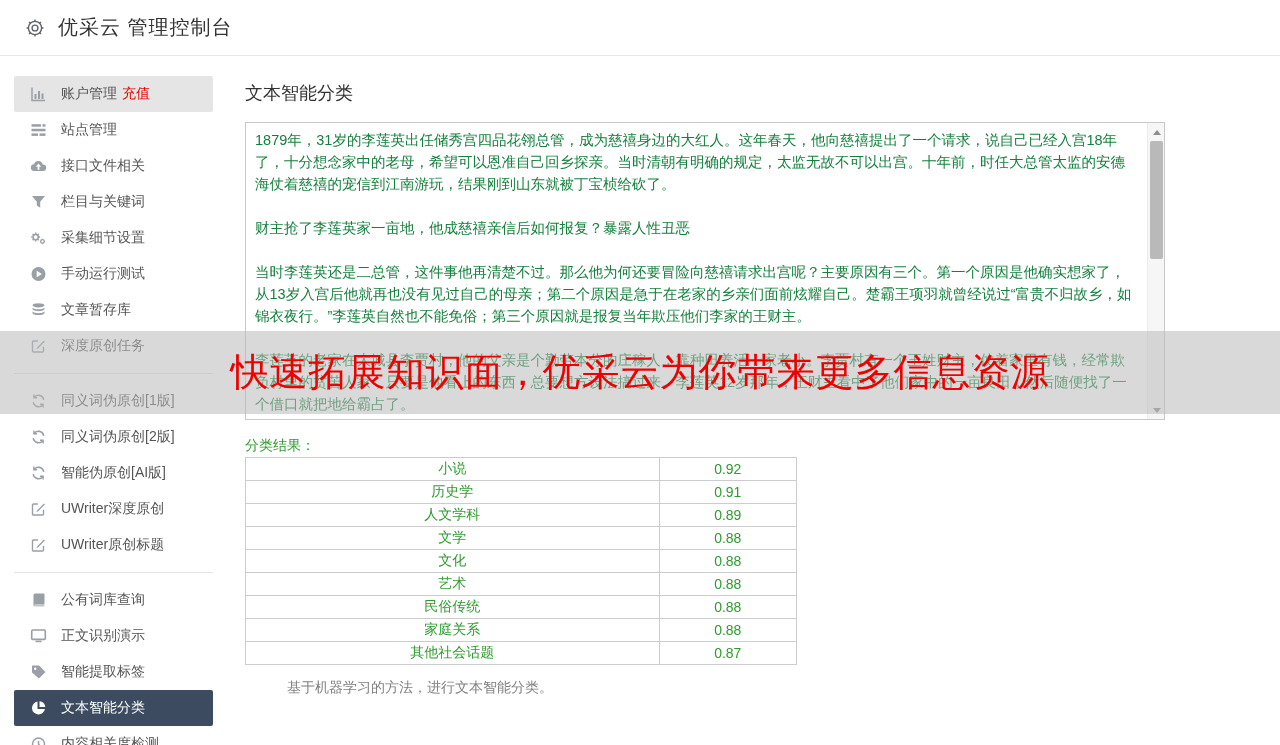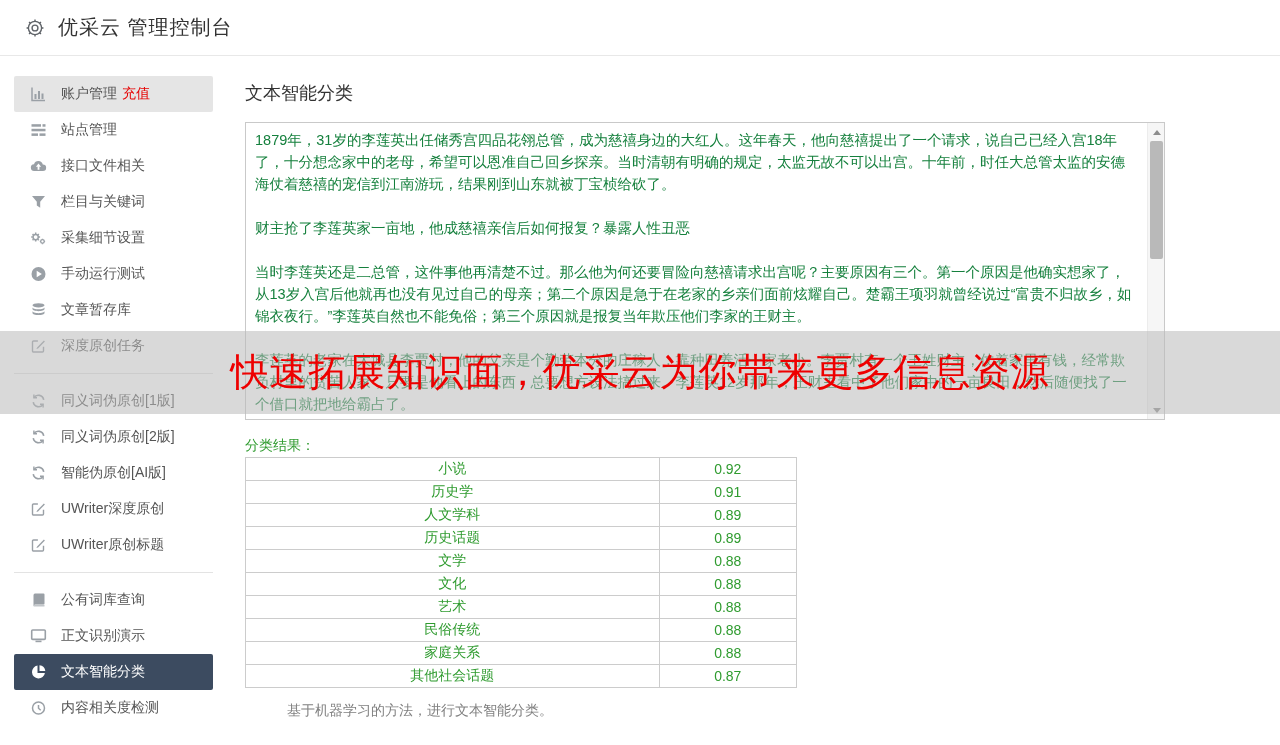--- a/index.html
+++ b/index.html
@@ -239,20 +239,29 @@
   <div class="sb-item">
     <span class="ic">
       <svg viewBox="0 0 16 16">
           <rect x="1.2" y="2" width="13.6" height="9.4" rx="1" fill="none" stroke="currentColor" stroke-width="1.6"></rect>
           <rect x="5" y="12.6" width="6" height="1.6" fill="currentColor"></rect>
         </svg>
     </span>
     <span>正文识别演示</span>
   </div>
 
+  <div class="sb-item">
+    <span class="ic">
+      <svg viewBox="0 0 16 16" fill="currentColor">
+          <path d="M1.5 8.6V2.1a.6.6 0 0 1 .6-.6h6.5L15 7.9l-6.6 6.6z"></path>
+          <circle cx="4.7" cy="4.7" r="1.2" fill="#fff"></circle>
+        </svg>
+    </span>
+    <span>智能提取标签</span>
+  </div>
 
   <div class="sb-item active">
     <span class="ic">
       <svg viewBox="0 0 16 16" fill="currentColor">
           <path d="M7 1.6A6.5 6.5 0 1 0 14.4 9H7z"></path>
           <path d="M9 1.2A6.5 6.5 0 0 1 14.8 7H9z"></path>
         </svg>
     </span>
     <span>文本智能分类</span>
   </div>
@@ -303,24 +312,20 @@
     </tr>
     <tr>
       <td>历史学</td>
       <td>0.91</td>
     </tr>
     <tr>
       <td>人文学科</td>
       <td>0.89</td>
     </tr>
     <tr>
-      <td>历史话题</td>
-      <td>0.89</td>
-    </tr>
-    <tr>
       <td>文学</td>
       <td>0.88</td>
     </tr>
     <tr>
       <td>文化</td>
       <td>0.88</td>
     </tr>
     <tr>
       <td>艺术</td>
       <td>0.88</td>

